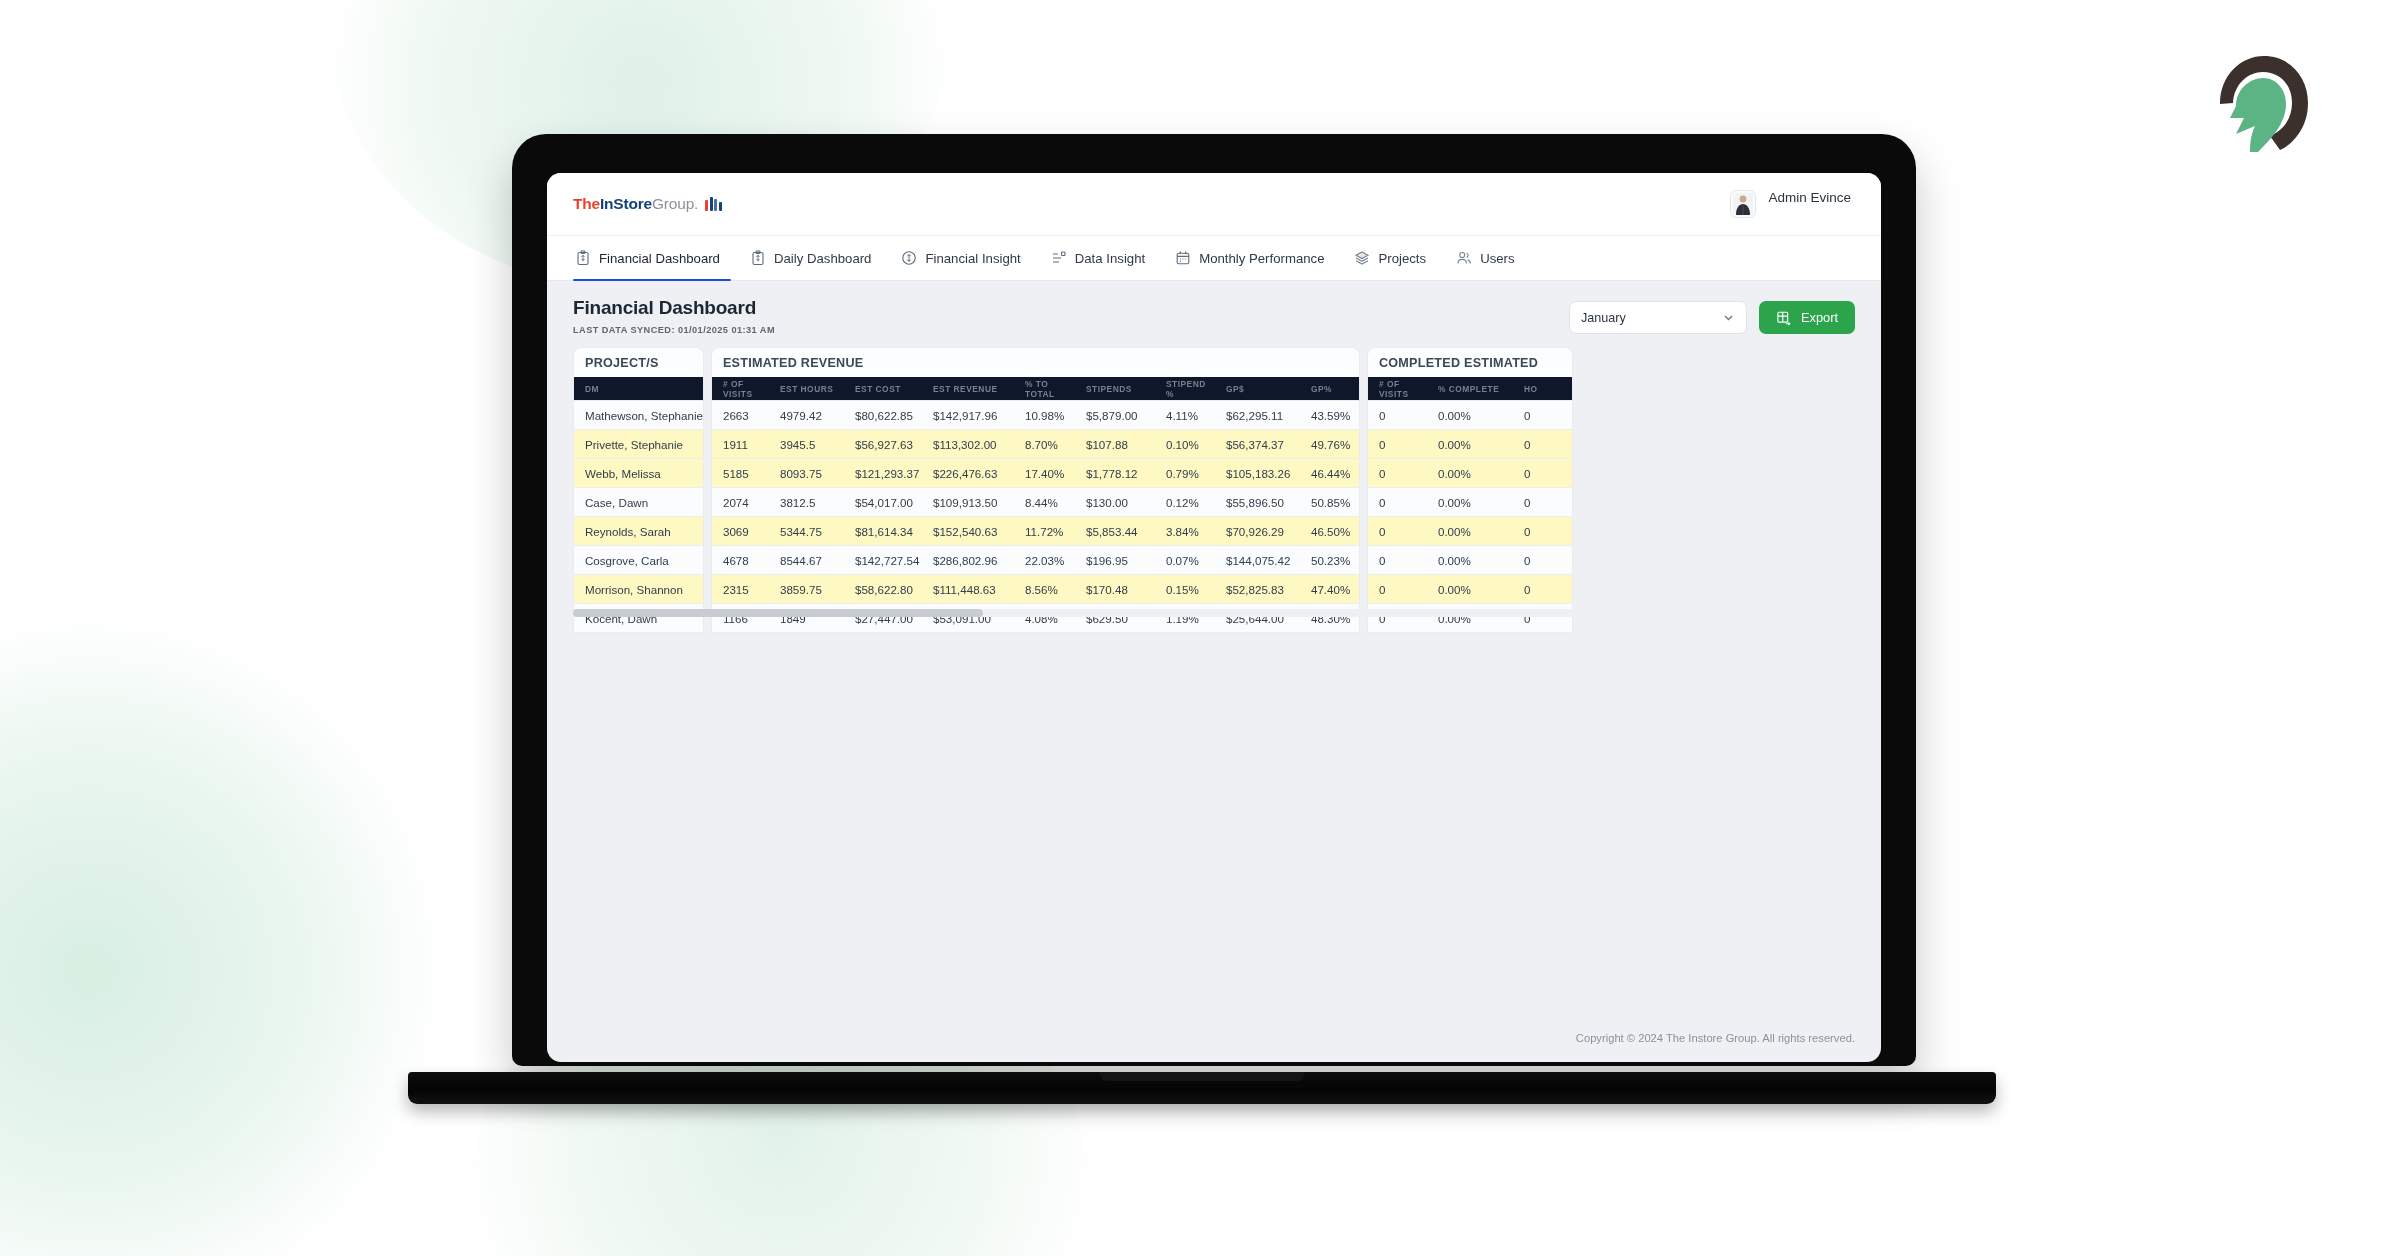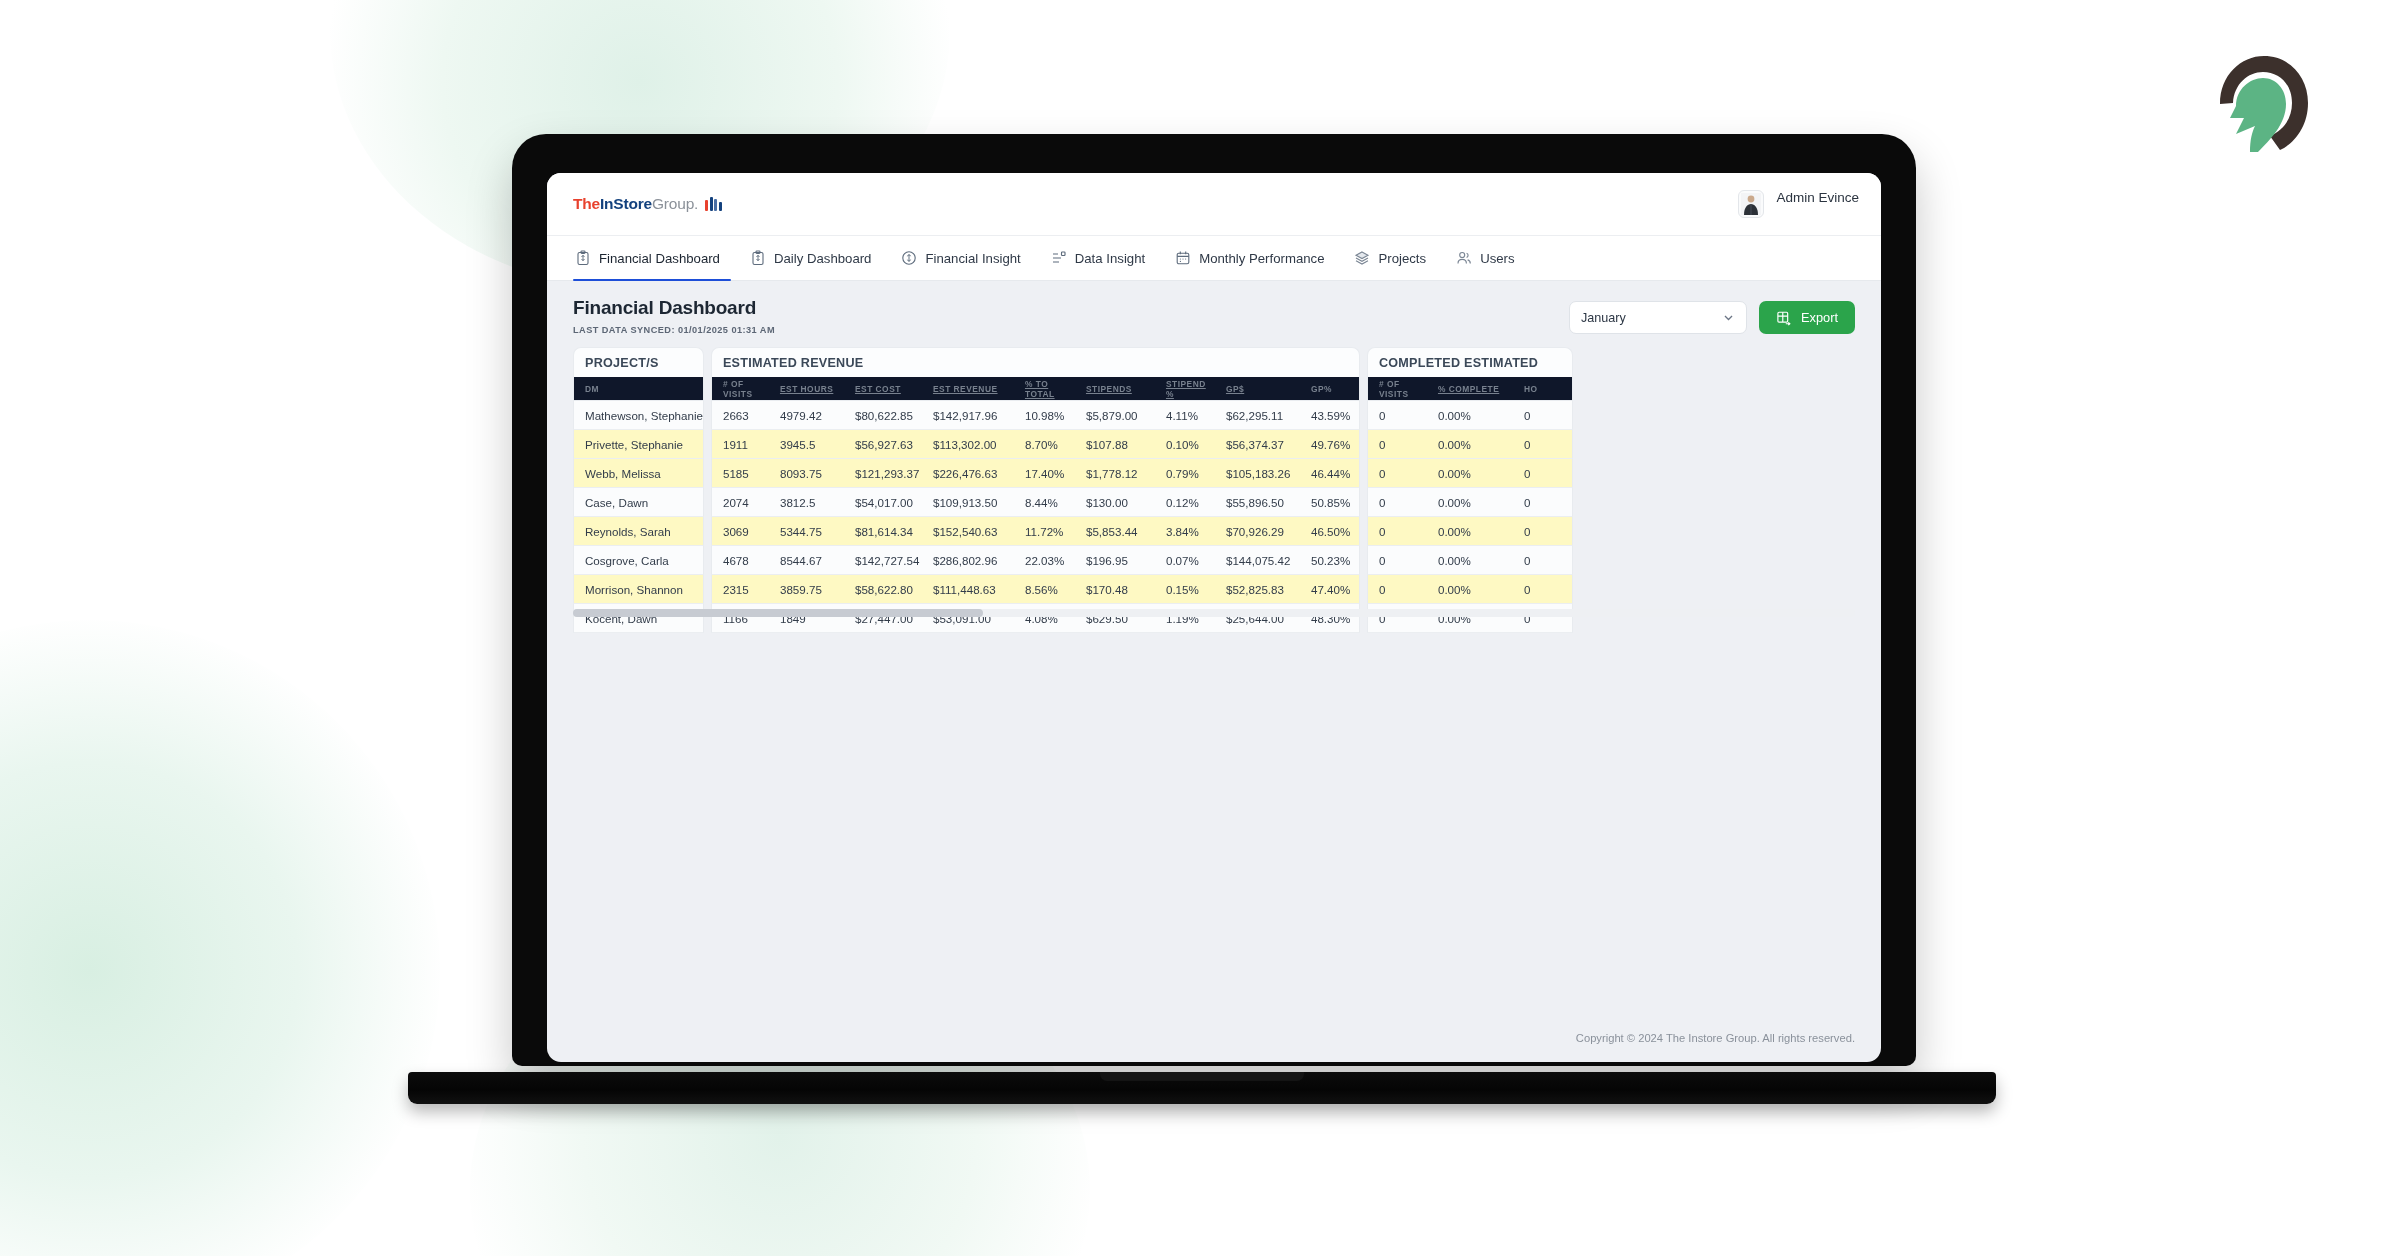--- a/index.html
+++ b/index.html
@@ -60,21 +60,21 @@
     width: 1334px; height: 889px;
     background: #eef0f4;
     border-radius: 14px;
     overflow: hidden;
   }
 
   
   #topbar {
     height: 62px; background: #ffffff;
     display: flex; align-items: center; justify-content: space-between;
-    padding: 0 22px 0 26px;
+    padding: 0 30px 0 26px;
   }
   .brand { display: flex; align-items: flex-end; gap: 3px; }
   .brand-text { font-size: 15.5px; letter-spacing: -0.2px; line-height: 1; }
   .brand-the { color: #e8422e; font-weight: 700; }
   .brand-in { color: #14427e; font-weight: 800; }
   .brand-store { color: #14427e; font-weight: 800; }
   .brand-group { color: #8b9199; font-weight: 500; }
   .brand-mark { display: flex; align-items: flex-end; gap: 1.5px; margin-left: 4px; padding-bottom: 1px; }
   .brand-mark i { display: block; width: 3px; border-radius: 1px; }
 
@@ -144,21 +144,21 @@
     letter-spacing: 0.25px; padding-left: 11px; text-align: left;
   }
   .grp-gap { width: 7px; border: none; background: transparent; }
 
   .sub-cell {
     background: #0f172a; border-left: 1px solid #e8ebef; border-right: 1px solid #e8ebef;
     border-bottom: 1px solid #e9ecf0;
     height: 24px; font-size: 8.4px; font-weight: 700; color: #78818e;
     letter-spacing: 0.5px; text-align: left; padding-left: 11px; vertical-align: middle;
   }
-  .sub-cell.mid { border-left: none; border-right: none; text-decoration: underline; }
+  .sub-cell.mid { border-left: none; border-right: none; }
   .sub-cell.first { border-right: none; }
   .sub-cell.last { border-left: none; }
 
   td.dat {
     height: 29px; font-size: 11.6px; color: #323c4a;
     border-bottom: 1px solid #ebeef1;
     border-left: 1px solid #e8ebef; border-right: 1px solid #e8ebef;
     padding-left: 11px; text-align: left; vertical-align: middle;
     background: #fbfcfd; white-space: nowrap;
   }

